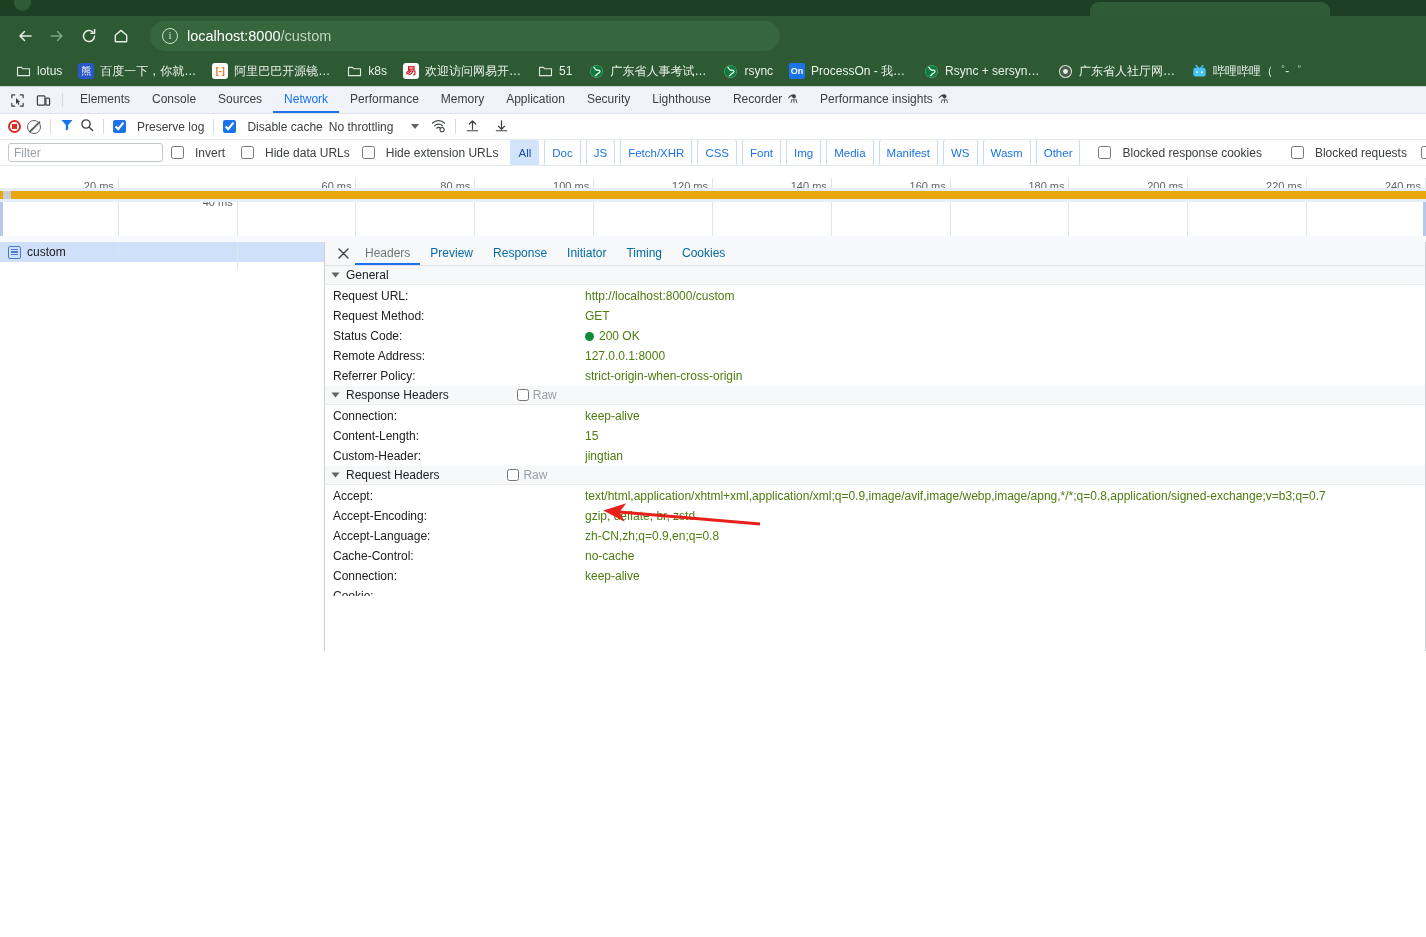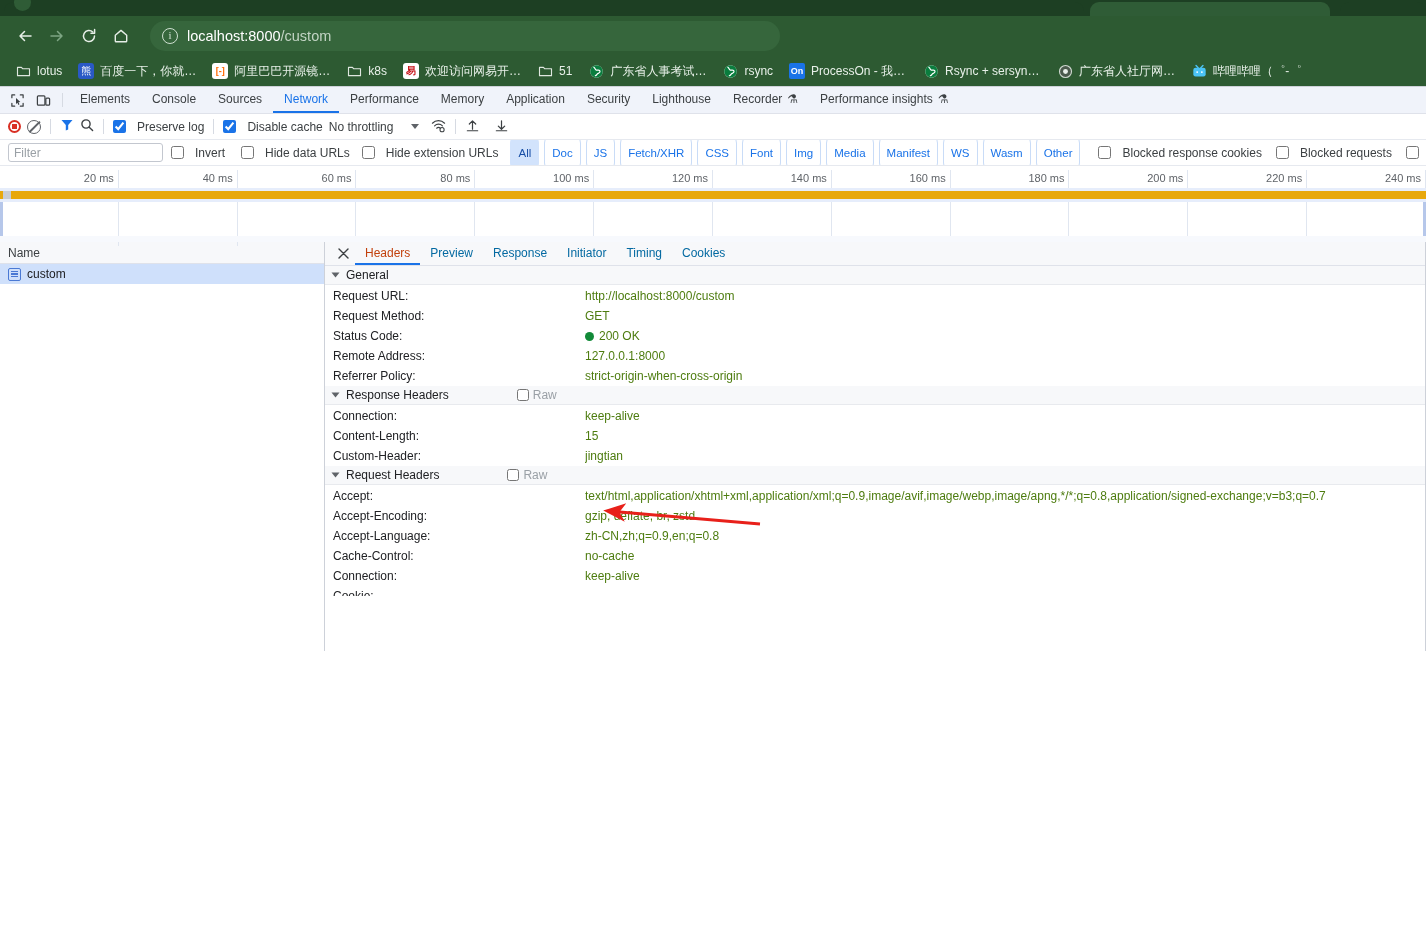--- a/index.html
+++ b/index.html
@@ -138,21 +138,21 @@
   .type-chips { display: flex; align-items: center; gap: 5px; }
   .chip {
     padding: 12px 7px; border-radius: 9px; font-size: 11.5px; color: #1a73e8;
     border: 1px solid #c9dcf7; white-space: nowrap; background: #fff;
   }
   .chip.active { background: #d2e3fc; border-color: #d2e3fc; color: #174ea6; }
 
   
   .overview { height: 76px; background: #fff; position: relative; border-bottom: 1px solid #cdd1d9; }
   .ov-tick {
-    position: absolute; top: 4px; height: 76px; border-right: 1px solid #e0e6f0;
+    position: absolute; top: 12px; height: 76px; border-right: 1px solid #e0e6f0;
   }
   .ov-tick span {
     position: absolute; right: 4px; top: 2px; font-size: 11px; color: #5f6368;
     white-space: nowrap;
   }
   .ov-band {
     position: absolute; left: 0; right: 0; top: 22px; height: 14px;
     background: #e6edfb;
   }
   .ov-bar { position: absolute; left: 0; right: 0; top: 25px; height: 8px; background: #e8a80c; }
@@ -185,21 +185,21 @@
     border-bottom: 1px solid #dfe2ea; padding-left: 6px;
   }
   .dt-subtabs .closex {
     width: 24px; display: flex; align-items: center; justify-content: center;
     color: #3c4043; font-size: 13px;
   }
   .subtab {
     display: flex; align-items: center; padding: 0 10px; font-size: 12px;
     color: #0369a1; border-bottom: 2px solid transparent; white-space: nowrap;
   }
-  .subtab.active { color: #c2410c; border-bottom-color: #1a73e8; }
+  .subtab.active { color: #737373; border-bottom-color: #1a73e8; }
 
   .section-head {
     height: 19px; display: flex; align-items: center; gap: 8px;
     background: #f7f8fa; border-bottom: 1px solid #e8eaee;
     padding-left: 8px; font-size: 12px; color: #202124;
   }
   .tri { width:0;height:0;border-left:5px solid #5f6368;border-top:4px solid transparent;border-bottom:4px solid transparent; transform: rotate(90deg); flex:0 0 auto;}
   .raw-box { display: flex; align-items: center; gap: 4px; margin-left: 60px; color: #9aa0a6; font-size: 12px; }
   .raw-box input { margin: 0; width: 12px; height: 12px; }
 
@@ -490,36 +490,36 @@
           <div class="chip">Media</div>
           <div class="chip">Manifest</div>
           <div class="chip">WS</div>
           <div class="chip">Wasm</div>
           <div class="chip">Other</div>
         </div>
       <label class="cbx" style="margin-left:10px">
         <input type="checkbox" style="">
         <span>Blocked response cookies</span>
       </label>
-      <label class="cbx" style="margin-left:6px">
+      <label class="cbx" style="margin-left:21px">
         <input type="checkbox" style="">
         <span>Blocked requests</span>
       </label>
       <label class="cbx" style="margin-left:6px">
         <input type="checkbox" style="">
         <span>3rd-party requests</span>
       </label>
     </div>
 
     <div class="overview">
       <div id="ov-ticks">
           <div class="ov-tick" style="left: 0px; width: 118.833px;">
             <span>20 ms</span>
           </div>
-          <div class="ov-tick" style="left: 118.833px; width: 118.833px;">
+          <div class="ov-tick" style="left: 118.833px; width: 118.833px; margin-top: 16px;">
             <span>40 ms</span>
           </div>
           <div class="ov-tick" style="left: 237.667px; width: 118.833px;">
             <span>60 ms</span>
           </div>
           <div class="ov-tick" style="left: 356.5px; width: 118.833px;">
             <span>80 ms</span>
           </div>
           <div class="ov-tick" style="left: 475.333px; width: 118.833px;">
             <span>100 ms</span>
@@ -549,23 +549,20 @@
       <div class="ov-edge-l"></div>
       <div class="ov-edge-r"></div>
       <div class="ov-band"></div>
       <div class="ov-bar"></div>
       <div class="ov-bar-hl"></div>
       <div class="ov-bottom"></div>
     </div>
 
     <div class="split">
       <div class="reqlist">
-        <div class="rl-head">
-          <span>Name</span>
-        </div>
         <div class="rl-row">
           <span class="doc-ic">
               <i></i>
               <i></i>
               <i></i>
             </span>
           <span>custom</span>
         </div>
       </div>
 

